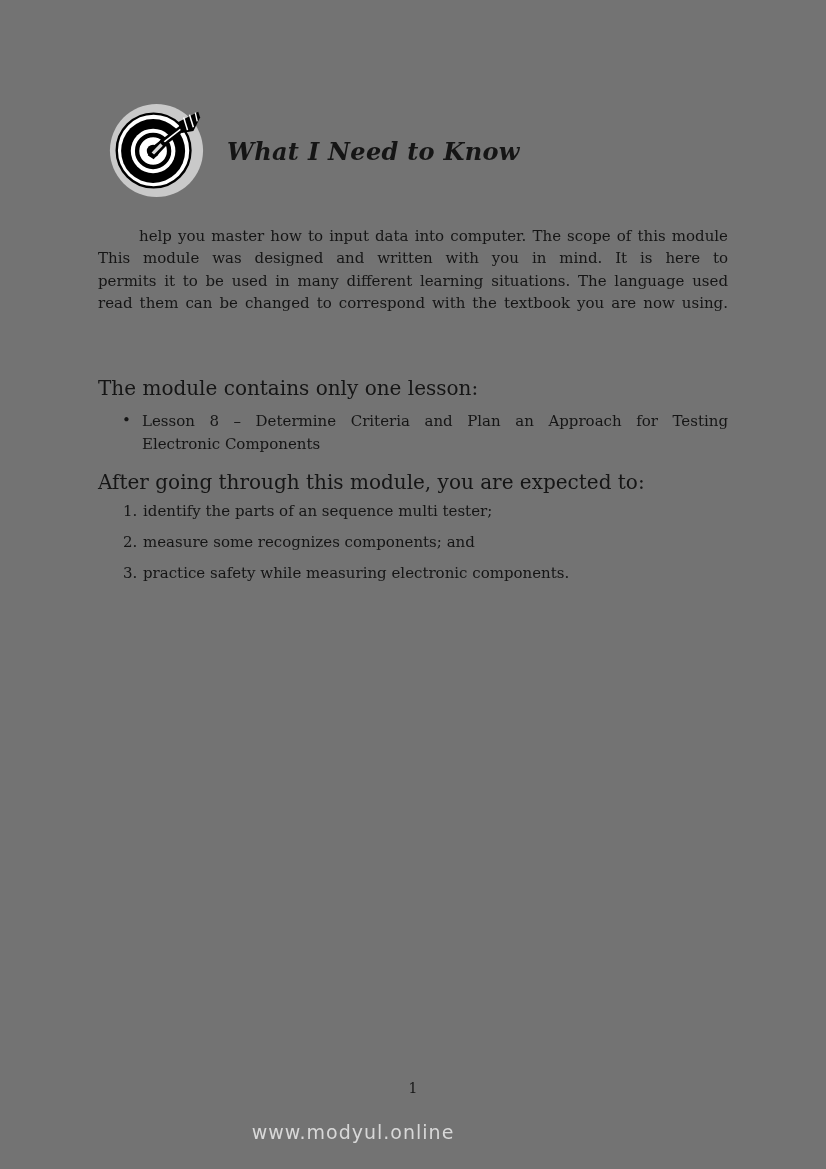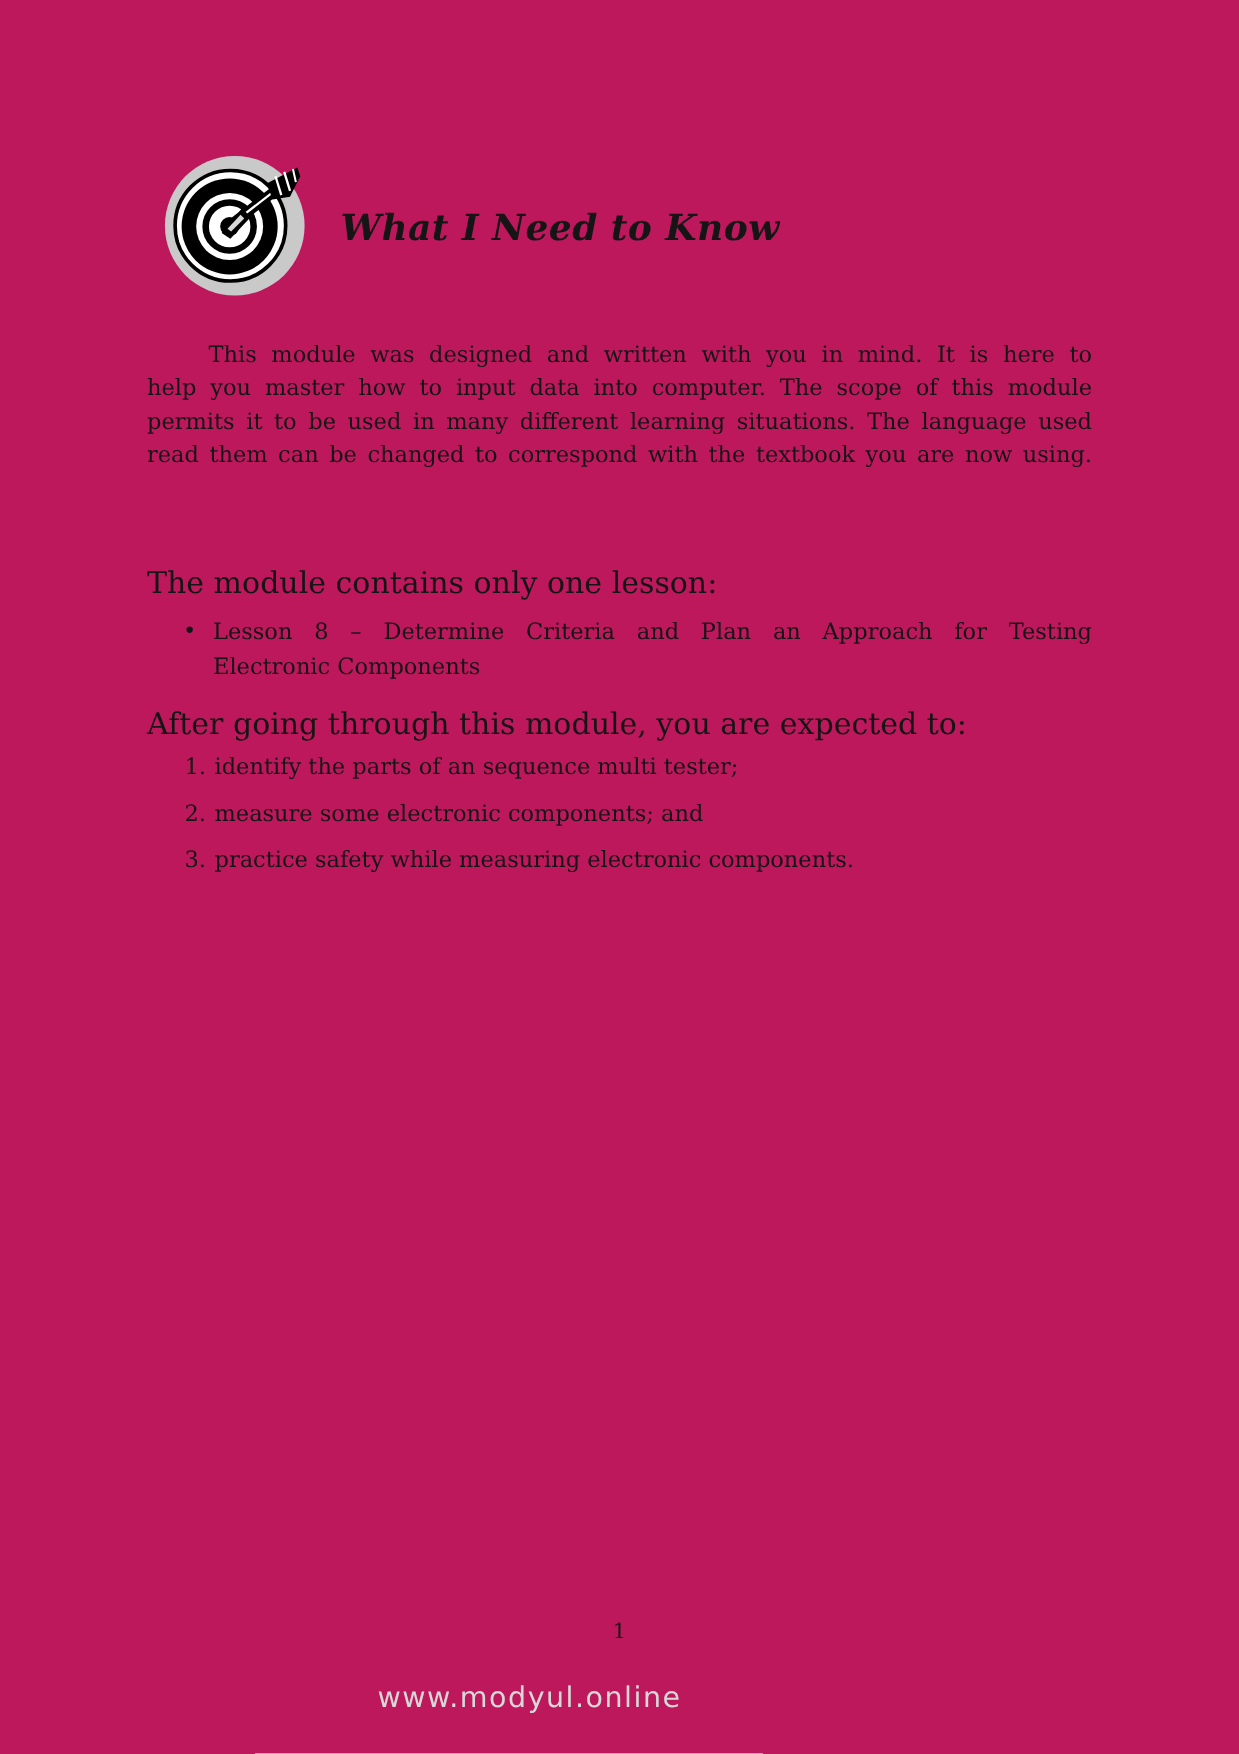--- a/index.html
+++ b/index.html
@@ -4,21 +4,21 @@
 <style>
   html, body {
     margin: 0;
     padding: 0;
     background: #ffffff;
   }
   .page {
     position: relative;
     width: 826px;
     height: 1169px;
-    background: #be185d;
+    background: #737373;
     font-family: "DejaVu Serif", serif;
     color: #151515;
     overflow: hidden;
   }
 
   
   .hdr-icon {
     position: absolute;
     left: 108px;
     top: 102px;
@@ -143,22 +143,22 @@
       <polygon points="72,21 93,10 95,16 88,30 76,32" fill="#000000"></polygon>
       <line x1="78" y1="16" x2="82" y2="29" stroke="#ffffff" stroke-width="1.6"></line>
       <line x1="84" y1="13" x2="88" y2="26" stroke="#ffffff" stroke-width="1.6"></line>
       <line x1="90" y1="11" x2="92" y2="20" stroke="#ffffff" stroke-width="1.4"></line>
     </svg>
   </div>
 
   <div class="hdr-title">What I Need to Know</div>
 
   <div class="intro">
+    <div class="jline">help you master how to input data into computer. The scope of this module</div>
     <div class="jline">This module was designed and written with you in mind. It is here to</div>
-    <div class="jline">help you master how to input data into computer. The scope of this module</div>
     <div class="jline">permits it to be used in many different learning situations. The language used</div>
     <div class="jline">read them can be changed to correspond with the textbook you are now using.</div>
   </div>
 
   <div class="single-line lesson-count">The module contains only one lesson:</div>
 
   <div class="lesson-item">
     <span class="marker">•</span>
     <div class="lesson-lines">
       <div class="jline">Lesson 8 – Determine Criteria and Plan an Approach for Testing</div>
@@ -168,21 +168,21 @@
 
   <div class="single-line objectives-intro">After going through this module, you are expected to:</div>
 
   <div class="objectives">
     <div class="objective-row">
       <span class="num">1.</span>
       <span class="txt">identify the parts of an sequence multi tester;</span>
     </div>
     <div class="objective-row">
       <span class="num">2.</span>
-      <span class="txt">measure some electronic components; and</span>
+      <span class="txt">measure some recognizes components; and</span>
     </div>
     <div class="objective-row">
       <span class="num">3.</span>
       <span class="txt">practice safety while measuring electronic components.</span>
     </div>
   </div>
 
   <div class="page-number">1</div>
 
   <div class="watermark">www.modyul.online</div>

